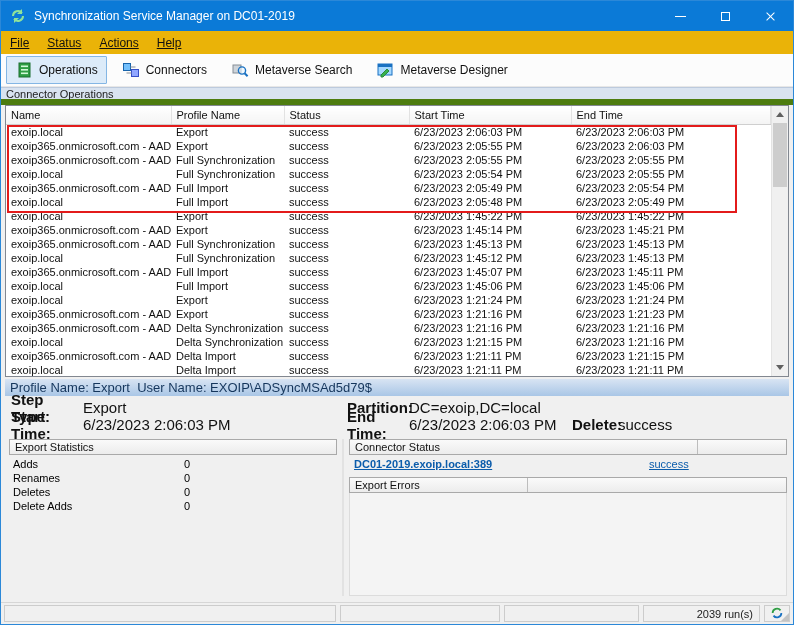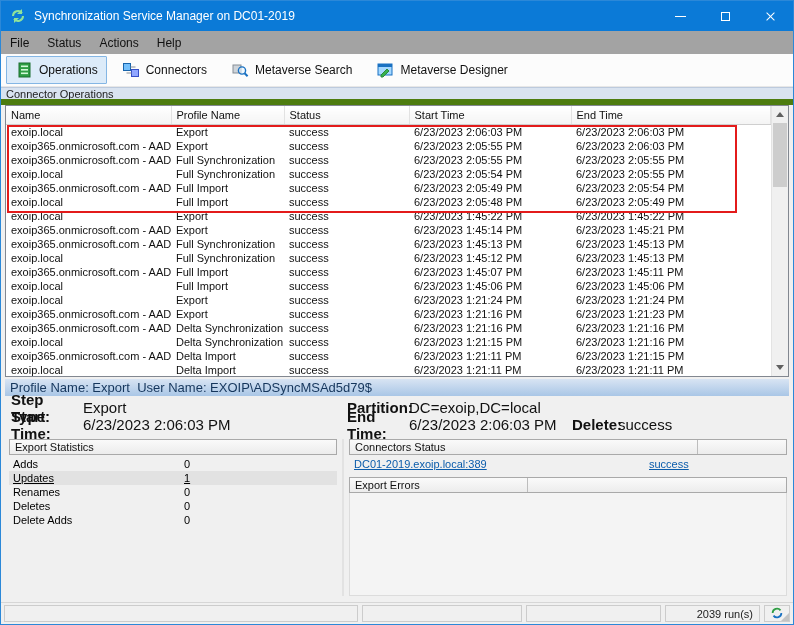--- a/index.html
+++ b/index.html
@@ -19,21 +19,21 @@
   .win-btns { display:flex; height:100%; }
   .win-btn { width:45px; height:100%; display:flex; align-items:center; justify-content:center; cursor:default; }
   .glyph-min { width:11px; height:1px; background:#fff; }
   .glyph-max { width:9px; height:9px; border:1px solid #fff; }
   .glyph-close { position:relative; width:11px; height:11px; }
   .glyph-close::before,.glyph-close::after { content:""; position:absolute; left:5px; top:0; width:1px; height:11px; background:#fff; }
   .glyph-close::before { transform:rotate(45deg); }
   .glyph-close::after { transform:rotate(-45deg); }
 
   
-  .menubar { height:23px; background:#a3a3a3; display:flex; align-items:center; font-size:12px; color:#111; flex:0 0 auto; }
+  .menubar { height:23px; background:#eab308; display:flex; align-items:center; font-size:12px; color:#111; flex:0 0 auto;text-decoration:underline; }
   .menu-item { padding:2px 9px; }
 
   
   .toolbar { height:33px; background:#fcfcfc; border-bottom:1px solid #e7e7e7; display:flex; align-items:center; padding:0 5px; gap:6px; flex:0 0 auto; }
   .tb-btn { display:flex; align-items:center; gap:6px; font-size:12px; color:#111; padding:4px 8px; border:1px solid transparent; background:transparent; border-radius:1px; }
   .tb-btn.active { background:#dcebf9; border-color:#84b6e4; }
   .tb-btn svg { width:18px; height:18px; display:block; }
 
   
   .section-label { height:18px; background:#d9e3f0; border-top:1px solid #bccadd; border-bottom:6px solid #4d7c0f; font-size:11px; color:#222; display:flex; align-items:center; padding:0 5px; flex:0 0 auto; }
@@ -77,32 +77,32 @@
   .stats-rows { font-size:11px; margin-top:2px; }
   .stat-row { display:flex; height:14px; line-height:14px; padding-left:4px; }
   .stat-label { width:171px; }
   .stat-link-row { background:#e2e2e2; }
   .stat-link-row .stat-label, .stat-link-row .stat-value { text-decoration:underline; }
 
   .right-panels { flex:1; display:flex; flex-direction:column; min-height:0; }
   .conn-panel .ph-main { flex:1; border-right:1px solid #bdbdbd; }
   .conn-panel .ph-end { width:88px; }
   .conn-row { display:flex; align-items:center; font-size:11px; padding:3px 5px 5px; }
-  .conn-row .srv { flex:0 0 295px; }
+  .conn-row .srv { flex:0 0 295px;font-weight:bold; }
   a.link { color:#0b5cab; text-decoration:underline; cursor:pointer; }
 
   .errors-panel { display:flex; flex-direction:column; flex:1; min-height:0; margin-top:2px; }
   .errors-panel .ph-main { width:178px; }
   .errors-body { flex:1; background:#f4f4f4; border:1px solid #dcdcdc; border-top:none; }
 
   
   .statusbar { height:22px; flex:0 0 auto; background:#f0f0f0; border-top:1px solid #d6d6d6; display:flex; align-items:center; gap:4px; padding:0 3px; font-size:11px; color:#222; }
   .sb-panel { height:17px; border:1px solid #cccccc; background:#f0f0f0; }
   .sb-p1 { flex:1; } .sb-p2 { width:160px; } .sb-p3 { width:135px; }
-  .sb-runs { width:95px; display:flex; align-items:center; justify-content:flex-end; padding-right:6px; }
+  .sb-runs { width:117px; display:flex; align-items:center; justify-content:flex-end; padding-right:6px; }
   .sb-icon { width:26px; display:flex; align-items:center; justify-content:center; position:relative; }
   .sb-icon svg { width:14px; height:14px; }
   .grip { position:absolute; right:0; bottom:0; width:0; height:0; border-left:8px solid transparent; border-bottom:8px solid #c3c3c3; }
 </style>
 </head>
 <body>
 
 <div class="window">
 
   <div class="titlebar">
@@ -379,43 +379,39 @@
   <div class="lower">
     <div class="stats-panel">
       <div class="panel-header">
         <span class="ph-cell">Export Statistics</span>
       </div>
       <div class="stats-rows">
           <div class="stat-row">
             <span class="stat-label">Adds</span>
             <span class="stat-value">0</span>
           </div>
-          <div class="stat-row stat-link-row">
-            <span class="stat-label">Updates</span>
-            <span class="stat-value">1</span>
-          </div>
           <div class="stat-row">
             <span class="stat-label">Renames</span>
             <span class="stat-value">0</span>
           </div>
           <div class="stat-row">
             <span class="stat-label">Deletes</span>
             <span class="stat-value">0</span>
           </div>
           <div class="stat-row">
             <span class="stat-label">Delete Adds</span>
             <span class="stat-value">0</span>
           </div>
         </div>
     </div>
     <div class="v-split"></div>
     <div class="right-panels">
       <div class="conn-panel">
         <div class="panel-header">
-          <span class="ph-cell ph-main">Connectors Status</span>
+          <span class="ph-cell ph-main">Connector Status</span>
           <span class="ph-cell ph-end"></span>
         </div>
         <div class="conn-row">
           <a class="link srv">DC01-2019.exoip.local:389</a>
           <a class="link">success</a>
         </div>
       </div>
       <div class="errors-panel">
         <div class="panel-header">
           <span class="ph-cell ph-main">Export Errors</span>

